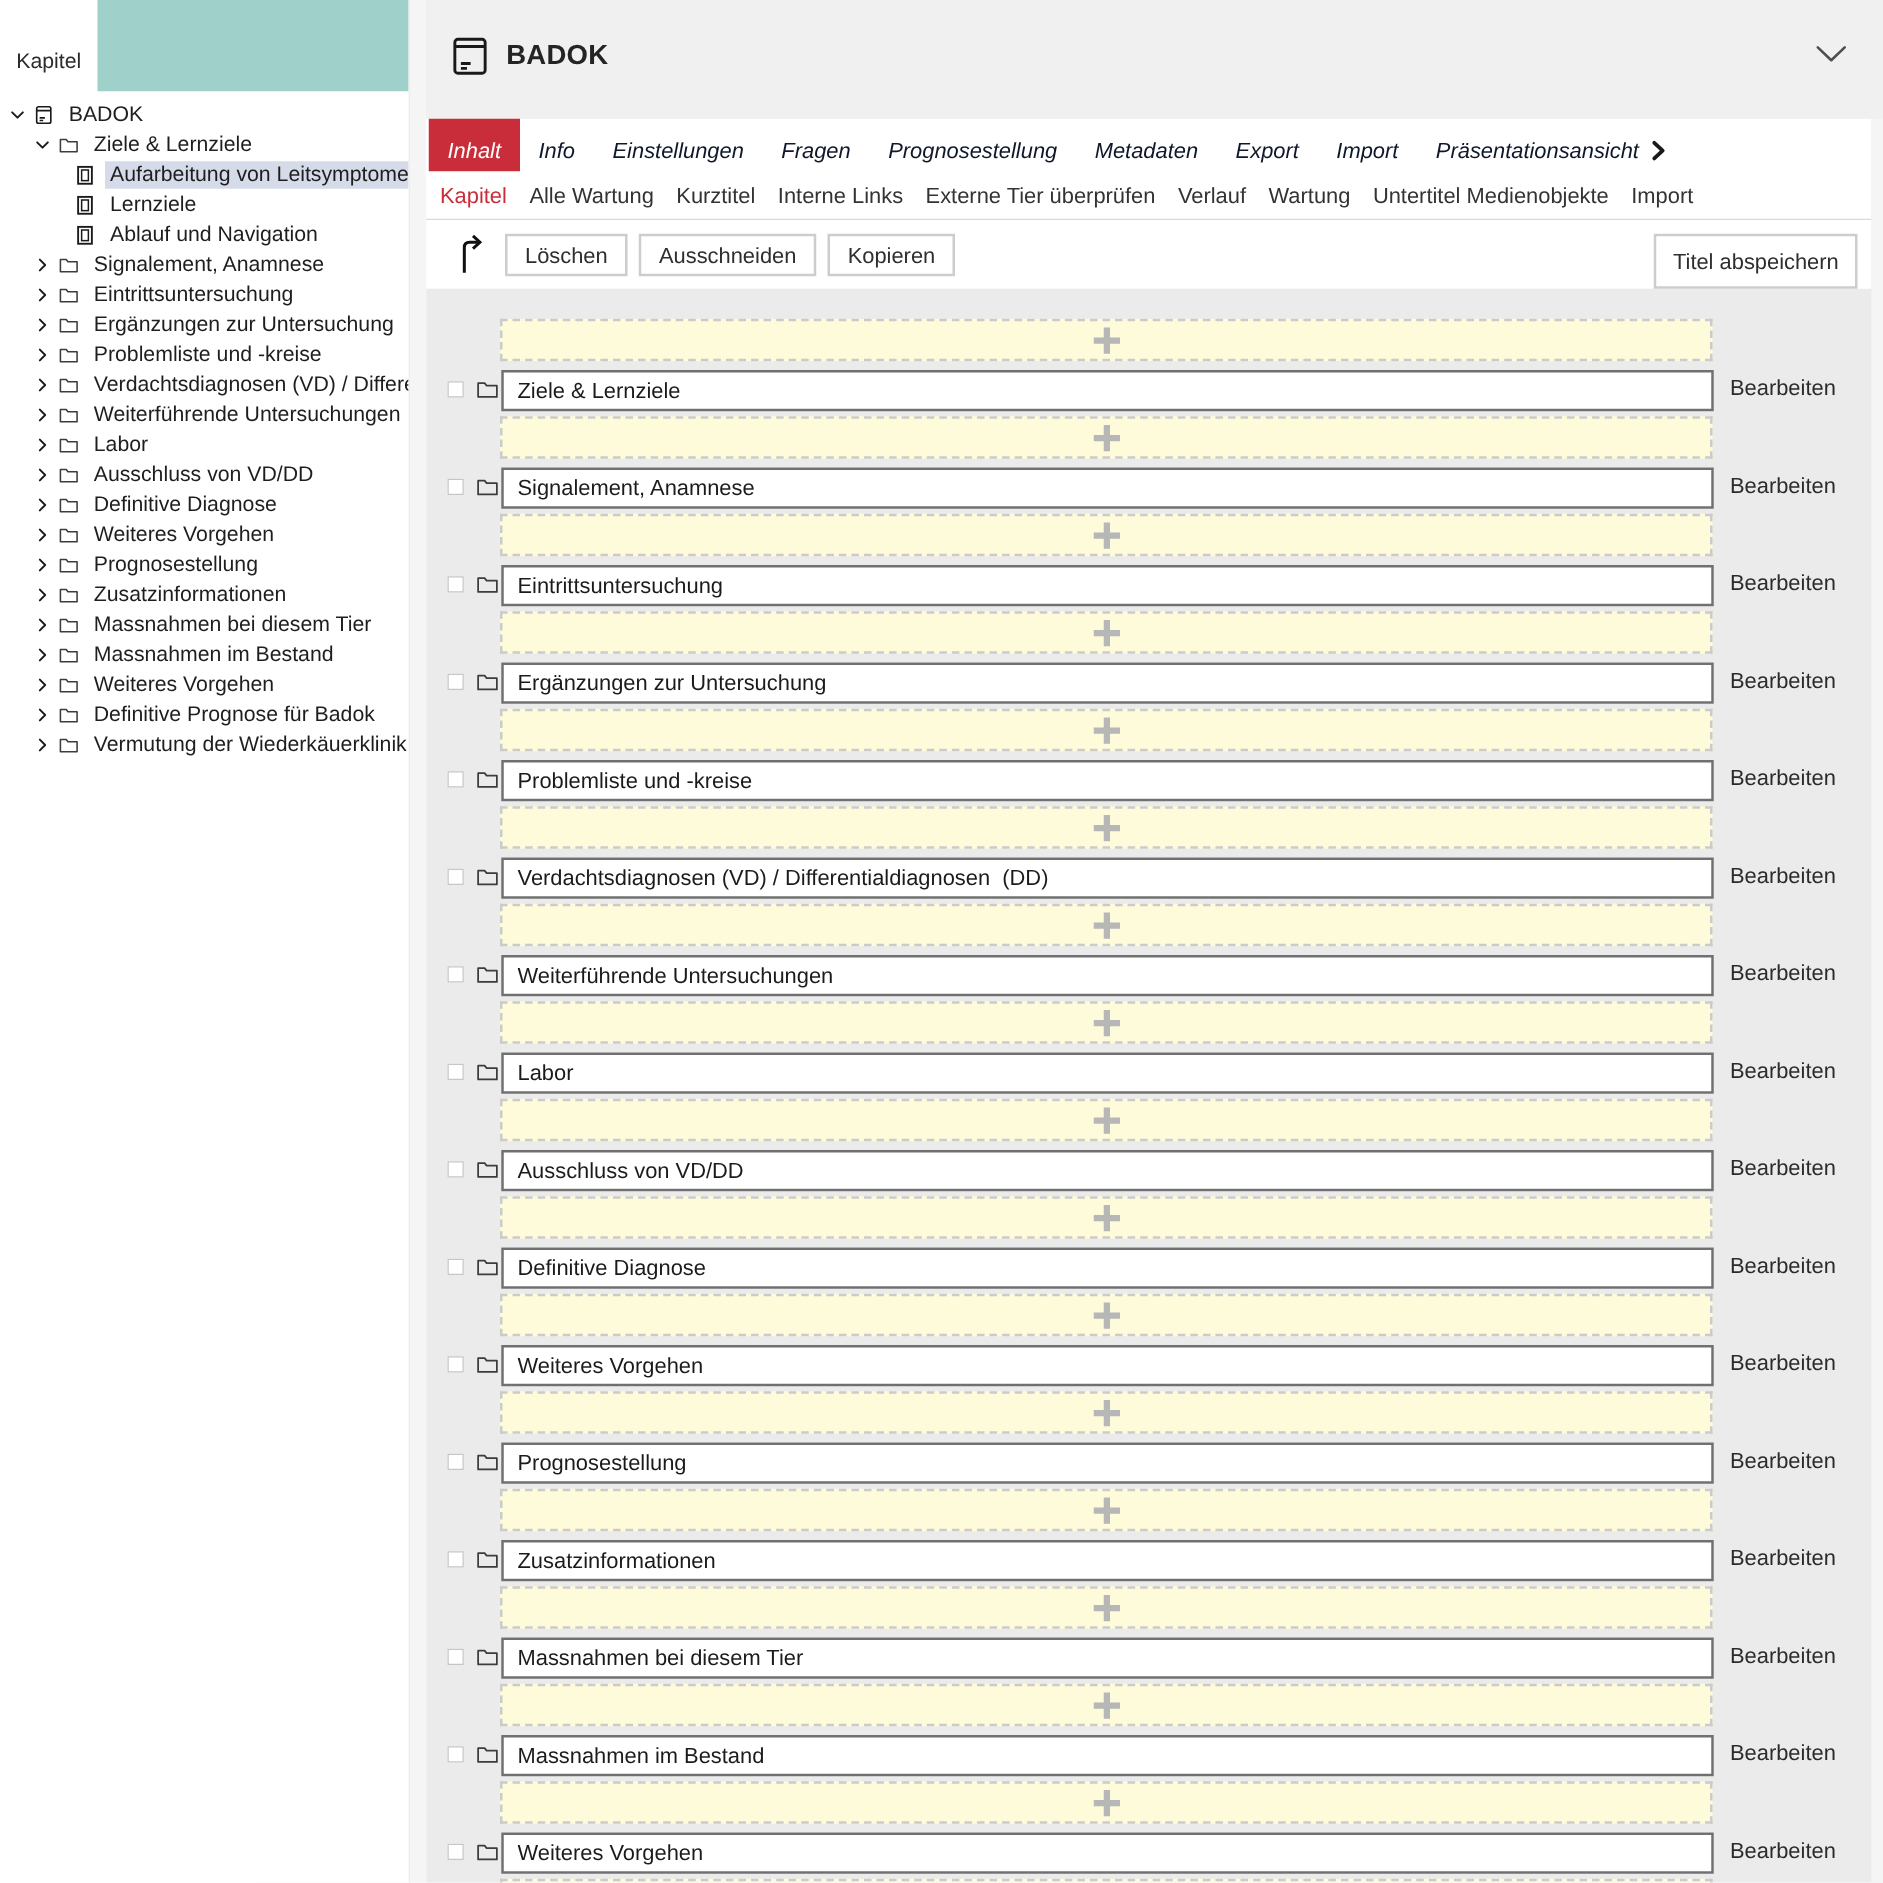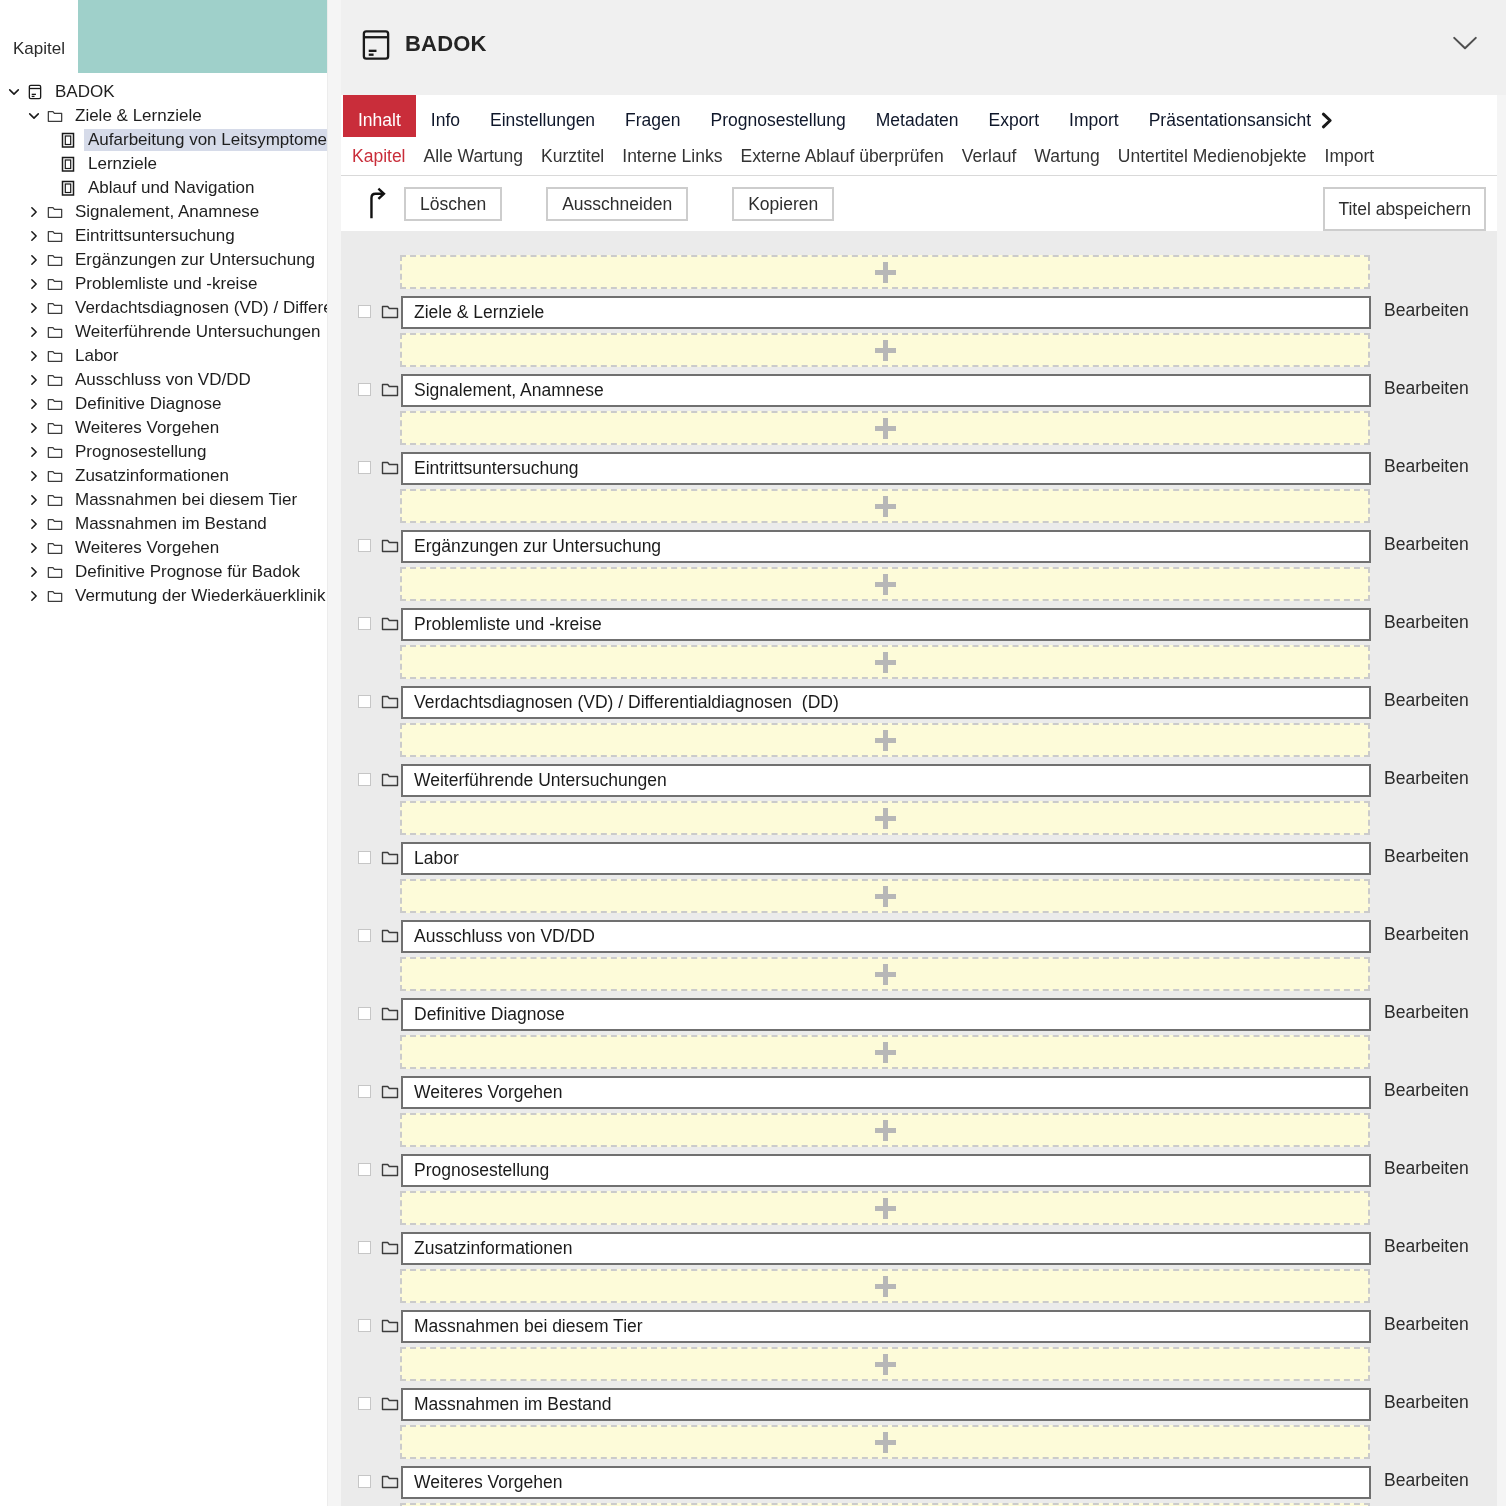--- a/index.html
+++ b/index.html
@@ -28,35 +28,35 @@
 
   
   #main { position:absolute; left:341px; top:0; width:1165px; height:1506px; background:var(--content-bg,#ebebeb); }
   #main-header { position:absolute; left:0; top:0; width:100%; height:95px; background:#f0f0f0; }
   #header-book { position:absolute; left:19px; top:26px; display:inline-flex; }
   #header-book svg { width:32px; height:38px; }
   #page-title { position:absolute; left:64px; top:31px; font-size:22px; font-weight:700; color:#242424; letter-spacing:.2px; }
   #header-chevron { position:absolute; right:28px; top:36px; display:inline-flex; cursor:pointer; }
   #header-chevron svg { width:26px; height:15px; }
 
-  #tabrow1 { position:absolute; left:0; top:95px; width:1156px; height:50px; background:#fff; display:flex; padding-left:2px; }
+  #tabrow1 { position:absolute; left:0; top:95px; width:1156px; height:50px; background:#fff; display:flex; padding-left:2px;font-style:italic; }
   .tab { display:flex; align-items:center; padding:0 15px; font-size:17.5px; color:#0f172a; cursor:pointer; gap:10px; }
   .tab.active { background:var(--accent,#c92d3a); color:#fff; }
   .tab-chev { display:inline-flex; }
   .tab-chev svg { width:12px; height:17px; }
 
   #tabrow2 { position:absolute; left:0; top:137px; width:1156px; height:39px; background:#fff; display:flex;
              padding-left:2px; border-bottom:1px solid #d9d9d9; }
   .subtab { display:flex; align-items:center; padding:0 9px; font-size:17.5px; color:#333; cursor:pointer; }
   .subtab.active { color:var(--accent,#c92d3a); }
 
   #toolbar { position:absolute; left:0; top:176px; width:1156px; height:55px; background:#fff; }
   #move-icon { position:absolute; left:24px; top:10px; display:inline-flex; cursor:pointer; }
   #move-icon svg { width:24px; height:35px; }
-  #btn-group { position:absolute; left:63px; top:11px; display:flex;gap:35px; }
+  #btn-group { position:absolute; left:63px; top:11px; display:flex; }
   .tool-btn { height:34px; border:2px solid #cdcdcd; background:#fff; font:17.5px "Liberation Sans",sans-serif;
               color:#2e2e2e; padding:0 14px; margin-right:9px; cursor:pointer; }
   #save-btn { position:absolute; right:11px; top:11px; height:44px; border:2px solid #cdcdcd; background:#fff;
               font:17.5px "Liberation Sans",sans-serif; color:#2e2e2e; padding:0 13px; cursor:pointer; }
 
   #content { position:absolute; left:0; top:231px; width:1156px; height:1275px; overflow:hidden; padding-top:24px; }
   .insert-bar { margin:0 0 7px 59px; width:970px; height:34px; background:var(--insert-bg,#fdfbd9);
                 border:2px dashed #cbcbcb; display:flex; align-items:center; justify-content:center; cursor:pointer; }
   .plus { position:relative; width:21px; height:21px; }
   .plus::before { content:""; position:absolute; left:0; top:8px; width:21px; height:5px; background:#b7b7b7; }
@@ -421,21 +421,21 @@
             <polyline points="2.5,2.5 10,9.5 2.5,16.5"></polyline>
           </svg>
         </span>
       </div>
     </div>
   <div id="tabrow2">
       <div class="subtab active">Kapitel</div>
       <div class="subtab">Alle Wartung</div>
       <div class="subtab">Kurztitel</div>
       <div class="subtab">Interne Links</div>
-      <div class="subtab">Externe Ablauf überprüfen</div>
+      <div class="subtab">Externe Tier überprüfen</div>
       <div class="subtab">Verlauf</div>
       <div class="subtab">Wartung</div>
       <div class="subtab">Untertitel Medienobjekte</div>
       <div class="subtab">Import</div>
     </div>
 
   <div id="toolbar">
     <span id="move-icon">
         <span><svg viewBox="0 0 26 36" fill="none" stroke="#111" stroke-width="2.6">
             <path d="M7,34 V12 Q7,7.5 11.5,7.5 H19"></path>

